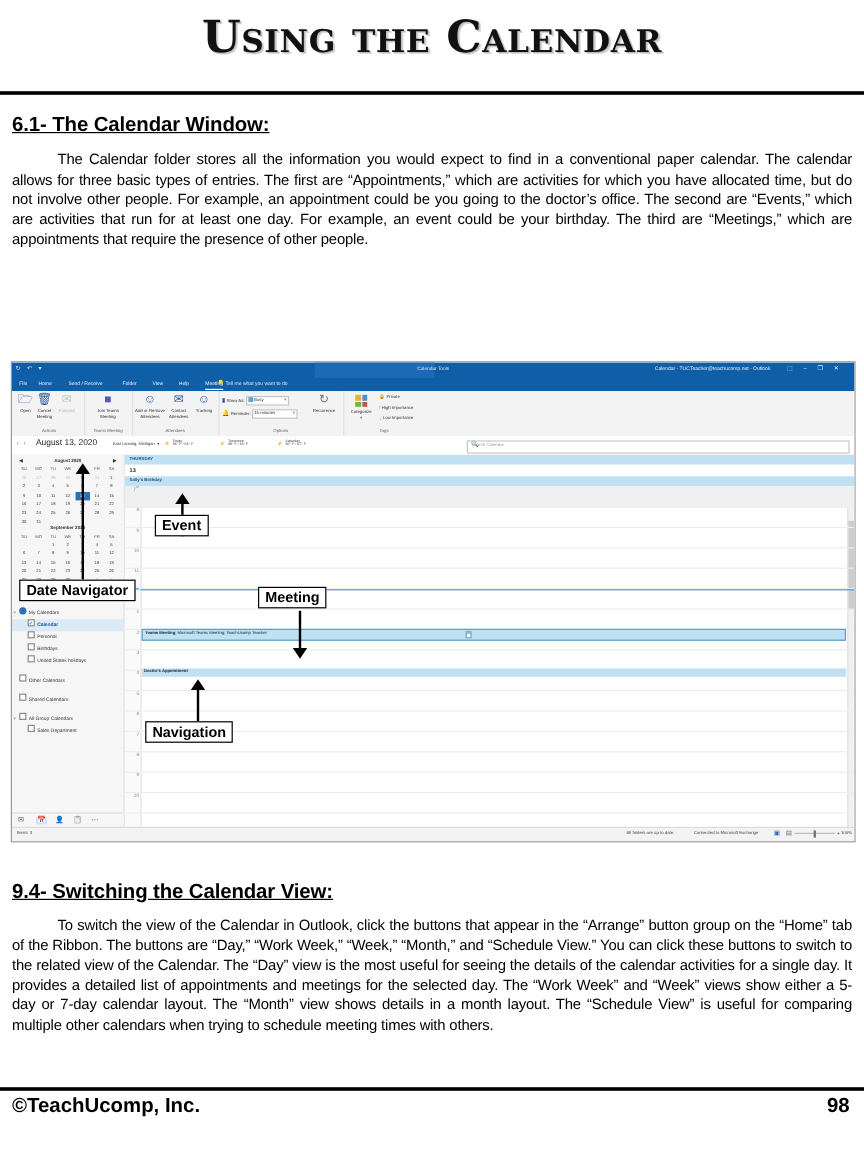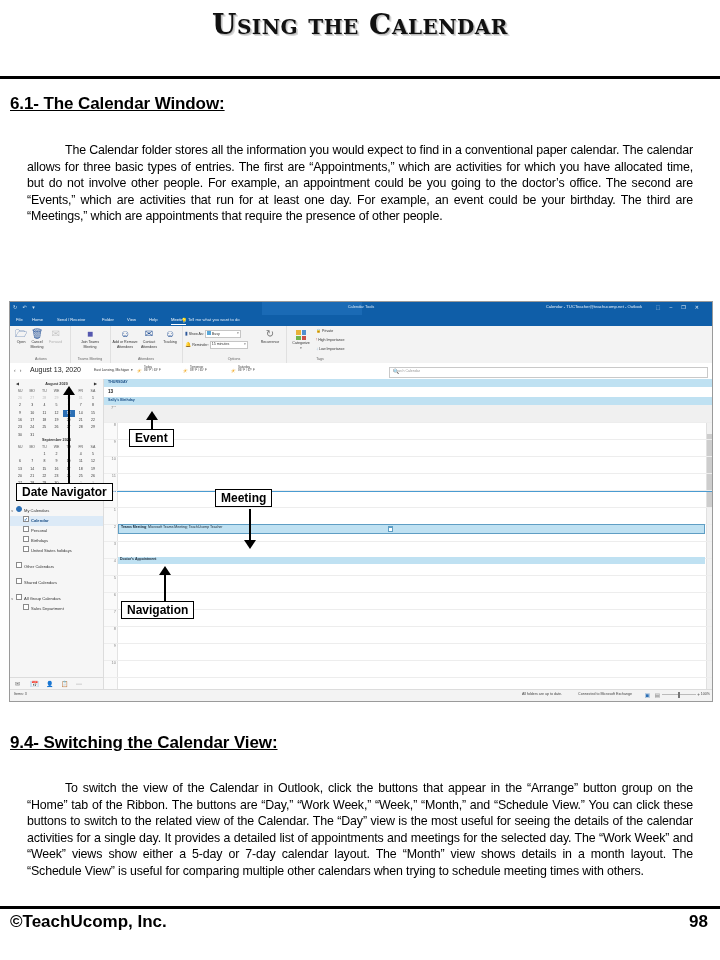--- a/index.html
+++ b/index.html
@@ -7,38 +7,38 @@
     width:720px;height:960px;background:#ffffff;
     font-family:"Liberation Sans", sans-serif;
     color:#000;overflow:hidden;position:relative;
   }
   .page{position:relative;width:720px;height:960px;}
 
   
   .chapter-title{
     position:absolute;left:0;top:8px;width:720px;text-align:center;
     font-family:"DejaVu Serif", serif;
-    font-weight:bold;font-size:28px;letter-spacing:.5px;
+    font-weight:bold;font-size:37px;letter-spacing:.5px;
     color:#111;
     text-shadow:1px 1px 0 #bdbdbd, 2px 2px 0 #d9d9d9;
     font-variant:small-caps;
   }
   .hrule-top{position:absolute;left:0;top:76px;width:720px;height:3px;background:#000;}
 
   
   .sec-head{
     position:absolute;left:10px;font-weight:bold;font-size:17px;
     text-decoration:underline;letter-spacing:-.1px;
   }
   .body-text{
     position:absolute;left:10px;width:700px;
     font-size:12.4px;line-height:16.5px;text-align:justify;
     letter-spacing:-.15px;
   }
-  .body-text p{margin:17px;text-indent:38px;}
+  .body-text p{margin:0;text-indent:38px;}
 
   
   .shot{
     position:absolute;left:9px;top:301px;width:702px;height:399px;
     border:1px solid #9a9a9a;background:#fff;overflow:hidden;
     font-size:3.2px;line-height:1.1;color:#333;
   }
   
   .titlebar{position:absolute;left:0;top:0;width:100%;height:13px;background:#0f5ea8;}
   .tb-qat{position:absolute;left:3px;top:2.5px;color:#cfe2f3;font-size:5px;letter-spacing:2px;}

